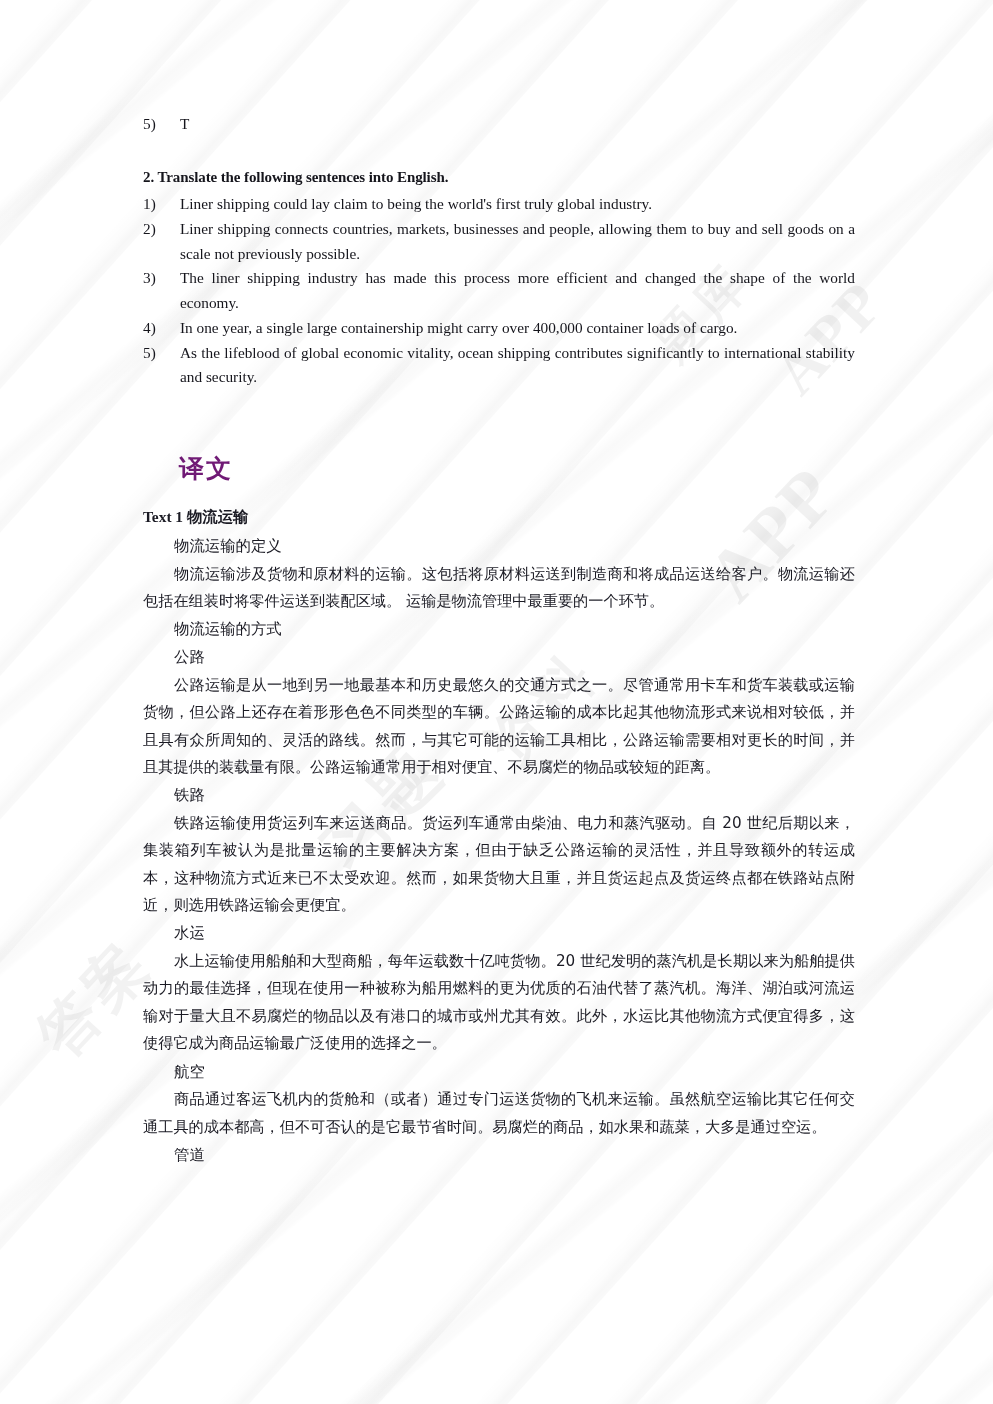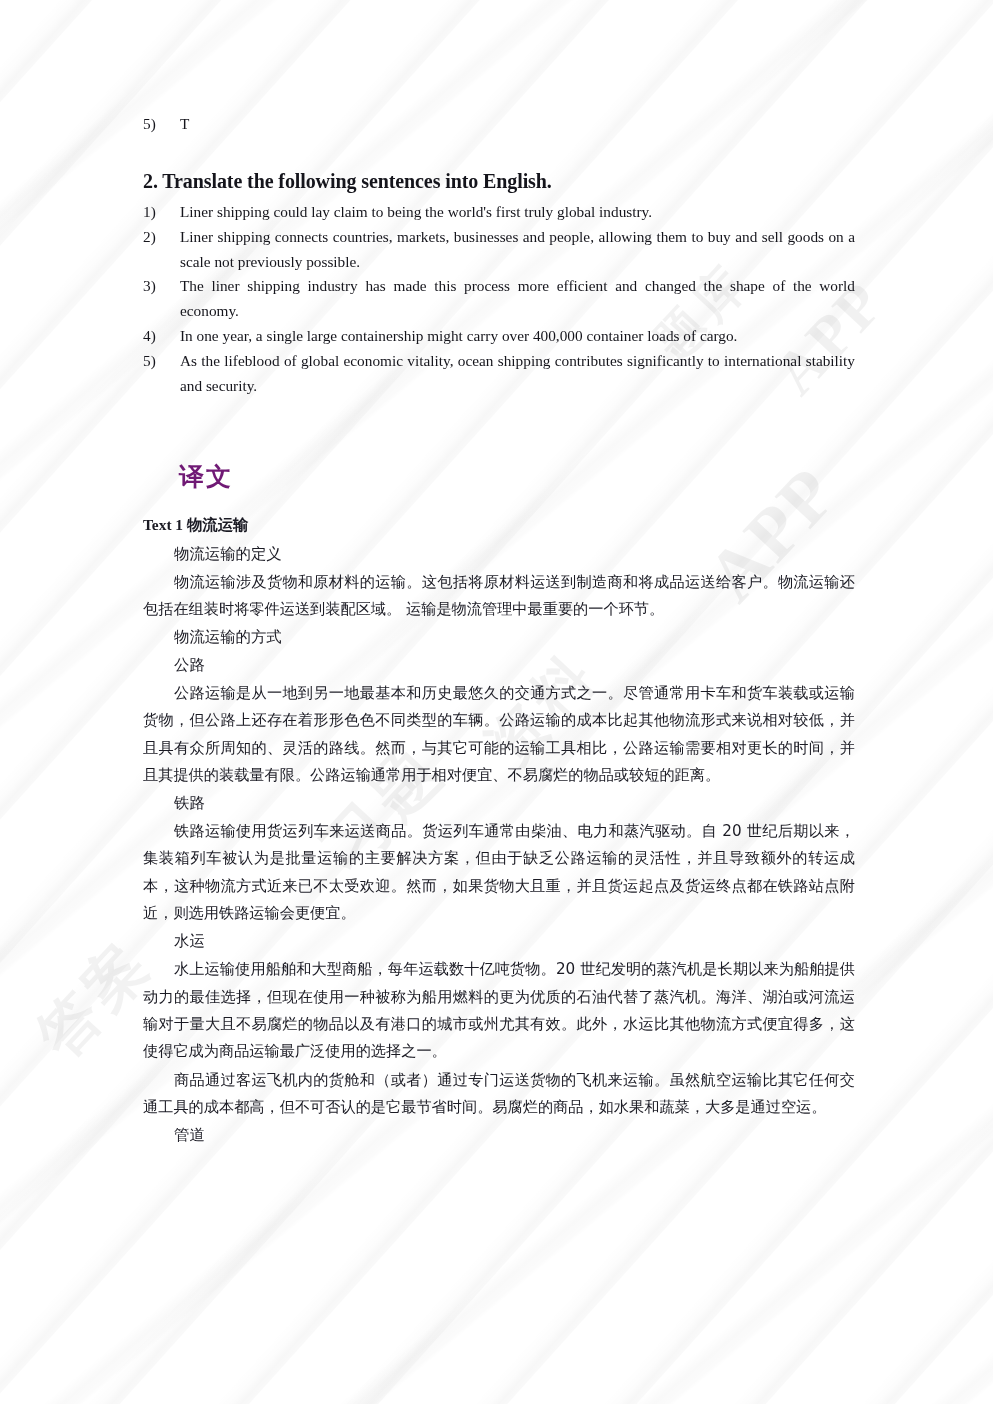--- a/index.html
+++ b/index.html
@@ -111,21 +111,21 @@
     flex: 1 1 auto;
     text-align: justify;
     text-justify: inter-word;
   }
   .list-text.nojust { text-align: left; }
 
   .gap-a { height: 28px; }
 
   .en-heading {
     font-weight: bold;
-    font-size: 20px;
+    font-size: 15px;
     letter-spacing: -0.1px;
     margin-bottom: 3px;
   }
 
   
   .cn-title {
     font-family: "DejaVu Sans", "Liberation Sans", sans-serif;
     font-weight: bold;
     font-size: 25px;
     letter-spacing: 2px;
@@ -234,19 +234,20 @@
 
       <div class="sub-heading">公路</div>
       <p class="cn-para">公路运输是从一地到另一地最基本和历史最悠久的交通方式之一。尽管通常用卡车和货车装载或运输货物，但公路上还存在着形形色色不同类型的车辆。公路运输的成本比起其他物流形式来说相对较低，并且具有众所周知的、灵活的路线。然而，与其它可能的运输工具相比，公路运输需要相对更长的时间，并且其提供的装载量有限。公路运输通常用于相对便宜、不易腐烂的物品或较短的距离。</p>
 
       <div class="sub-heading">铁路</div>
       <p class="cn-para">铁路运输使用货运列车来运送商品。货运列车通常由柴油、电力和蒸汽驱动。自 20 世纪后期以来，集装箱列车被认为是批量运输的主要解决方案，但由于缺乏公路运输的灵活性，并且导致额外的转运成本，这种物流方式近来已不太受欢迎。然而，如果货物大且重，并且货运起点及货运终点都在铁路站点附近，则选用铁路运输会更便宜。</p>
 
       <div class="sub-heading">水运</div>
       <p class="cn-para">水上运输使用船舶和大型商船，每年运载数十亿吨货物。20 世纪发明的蒸汽机是长期以来为船舶提供动力的最佳选择，但现在使用一种被称为船用燃料的更为优质的石油代替了蒸汽机。海洋、湖泊或河流运输对于量大且不易腐烂的物品以及有港口的城市或州尤其有效。此外，水运比其他物流方式便宜得多，这使得它成为商品运输最广泛使用的选择之一。</p>
 
+      <div class="sub-heading">航空</div>
       <p class="cn-para">商品通过客运飞机内的货舱和（或者）通过专门运送货物的飞机来运输。虽然航空运输比其它任何交通工具的成本都高，但不可否认的是它最节省时间。易腐烂的商品，如水果和蔬菜，大多是通过空运。</p>
 
       <div class="sub-heading">管道</div>
 
     </div>
   </div>
 </div>
 
 </body></html>

